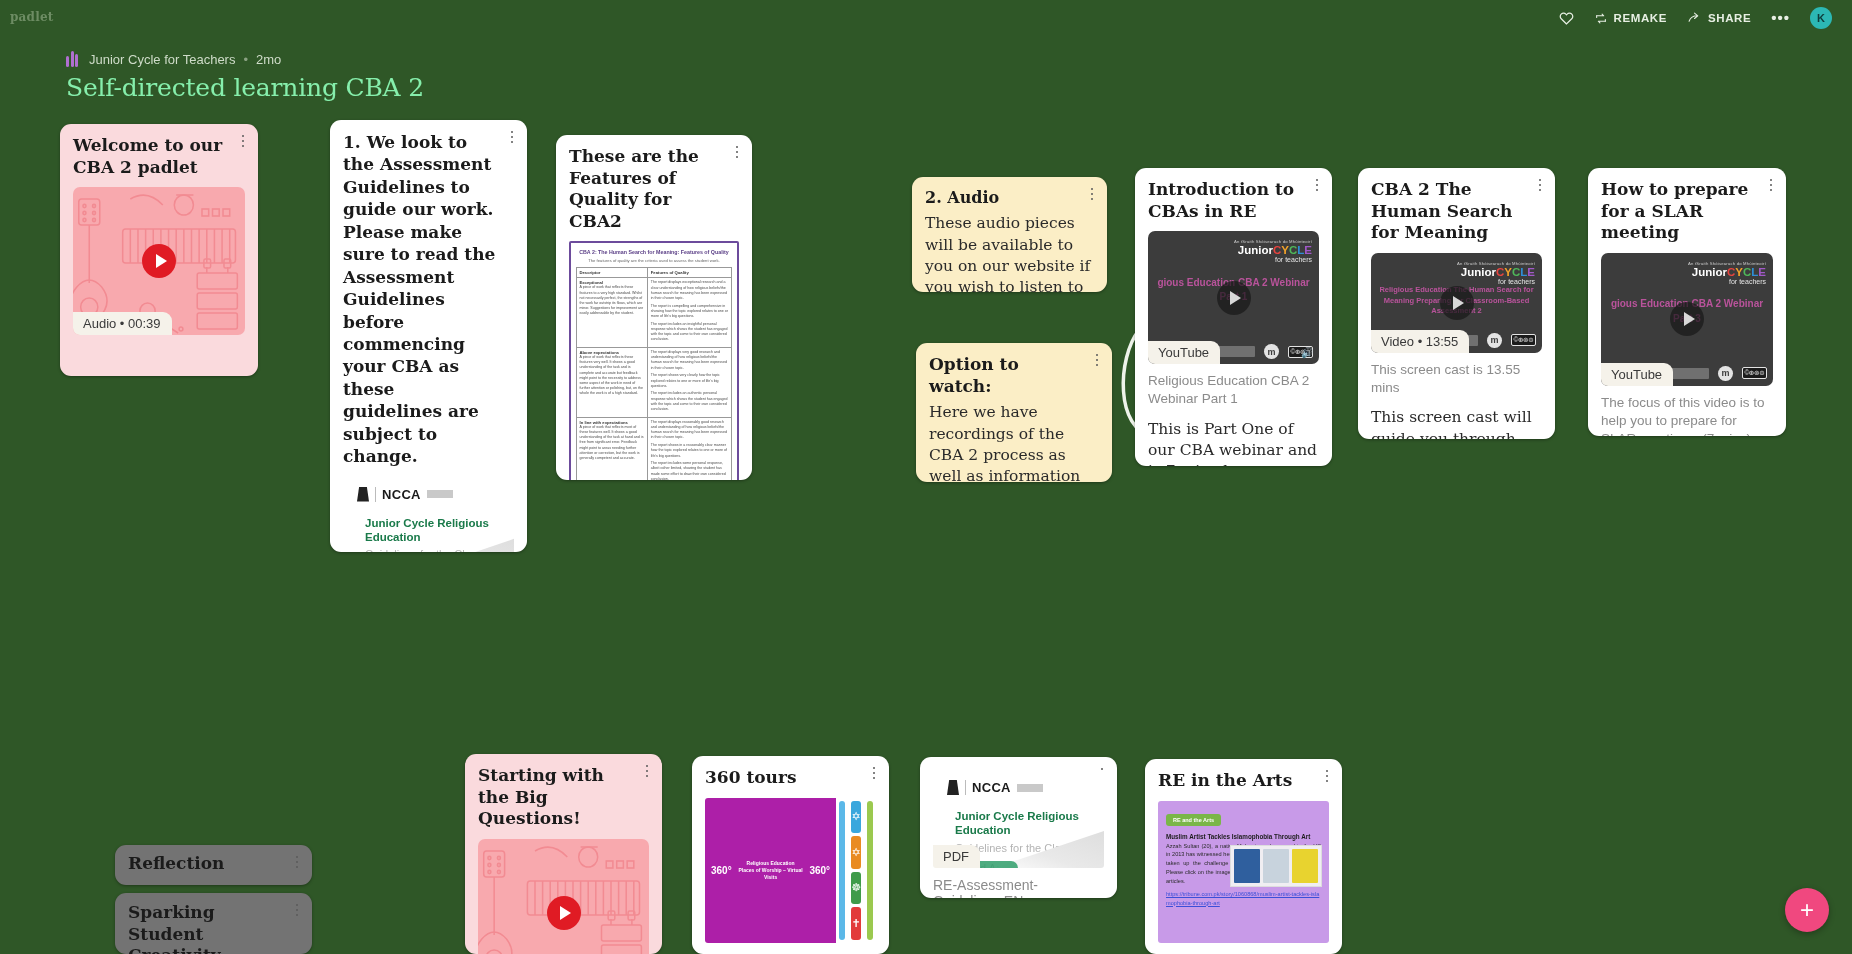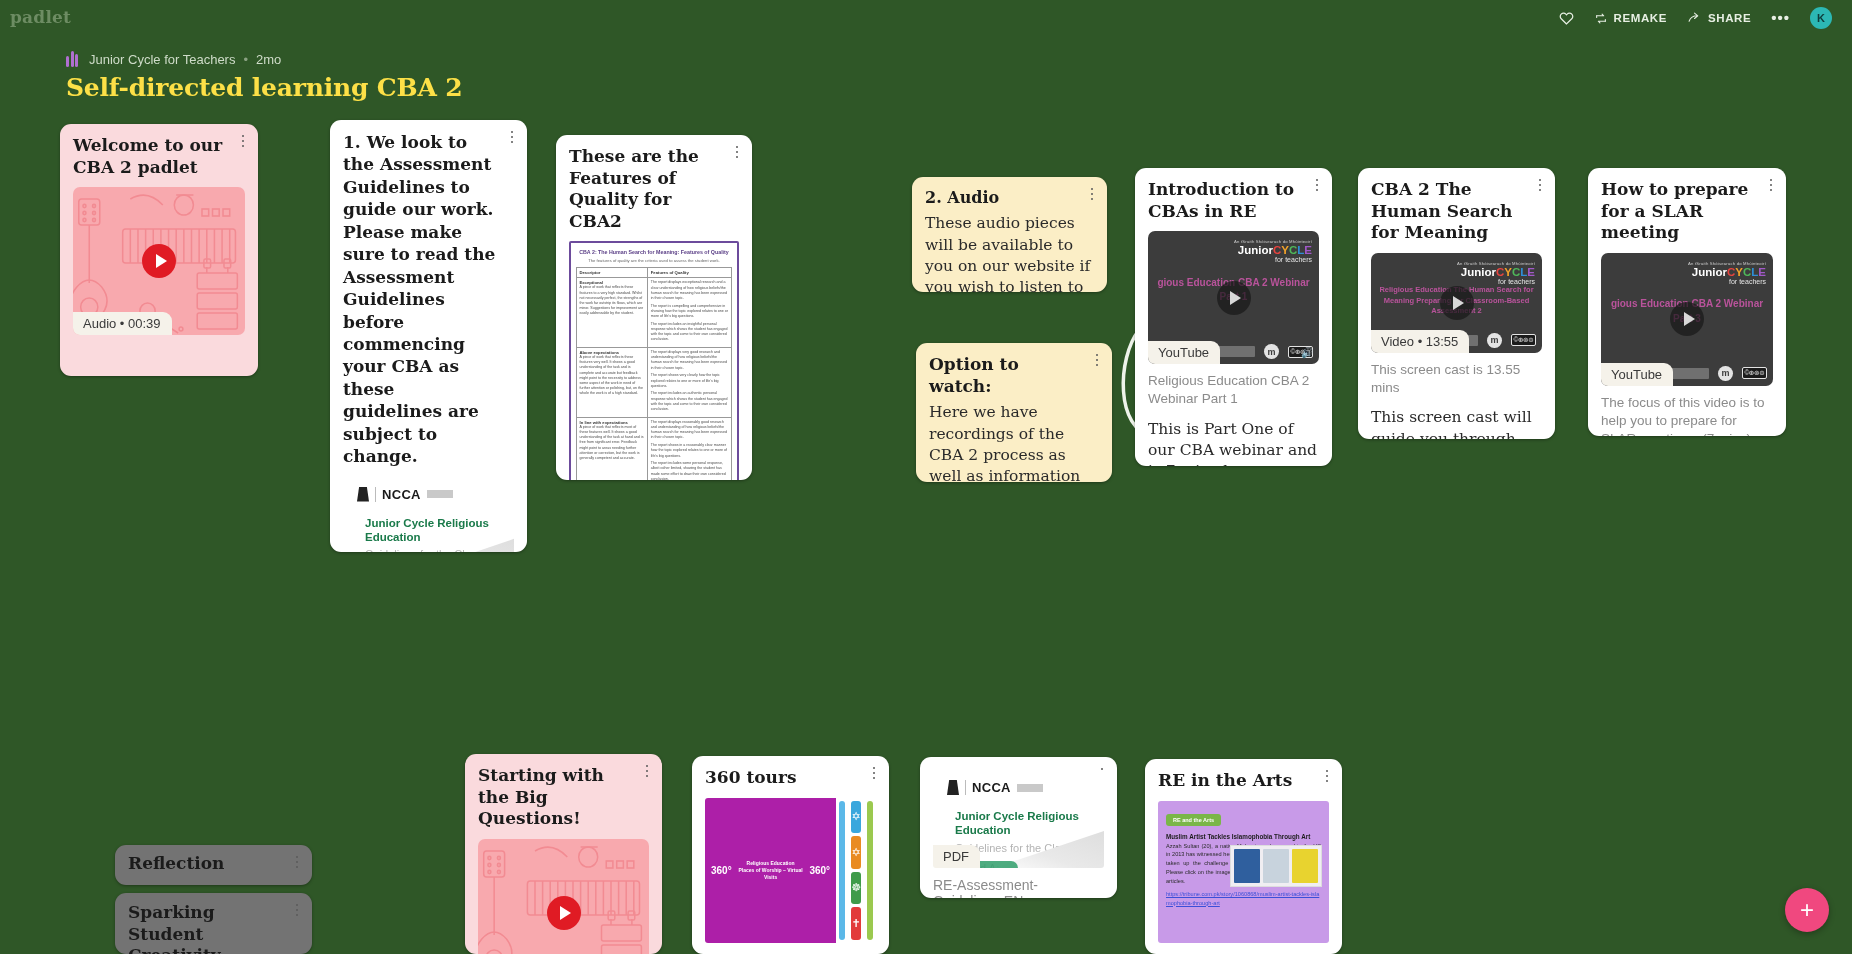--- a/index.html
+++ b/index.html
@@ -16,21 +16,21 @@
   }
 
   
   .topbar {
     position: absolute; top: 0; left: 0; width: 1852px; height: 34px;
     display: flex; align-items: center;
   }
   .brand {
     margin-left: 10px;
     font-family: "DejaVu Serif", serif;
-    font-size: 17px; font-weight: 700;
+    font-size: 12px; font-weight: 700;
     color: #6d8c63; letter-spacing: .2px;
   }
   .topbar-right {
     margin-left: auto; display: flex; align-items: center;
     gap: 20px; margin-right: 20px; margin-top: 2px;
   }
   .tb-btn {
     display: flex; align-items: center; gap: 6px;
     color: #e7efe3; font-size: 11.5px; font-weight: 700; letter-spacing: .6px;
   }
@@ -52,21 +52,21 @@
   .logo-mark i { display:block; width:3px; background:#b06fd0; border-radius:2px; }
   .logo-mark i:nth-child(1){ height:11px; }
   .logo-mark i:nth-child(2){ height:16px; }
   .logo-mark i:nth-child(3){ height:13px; }
   .hdr-author { color: #cfdcc9; font-size: 13px; }
   .hdr-dot { color: #8aa182; font-size: 13px; }
   .hdr-age { color: #cfdcc9; font-size: 13px; }
   .hdr-title {
     margin-top: 5px;
     font-family: "DejaVu Serif", serif;
-    font-weight: 700; font-size: 25px; color: #fde047;
+    font-weight: 400; font-size: 25px; color: #86efac;
     letter-spacing: -.2px;
   }
 
   
   .card {
     position: absolute;
     border-radius: 11px;
     background: #ffffff;
     box-shadow: 0 1px 3px rgba(0,0,0,.35);
     padding: 11px 13px 12px 13px;

